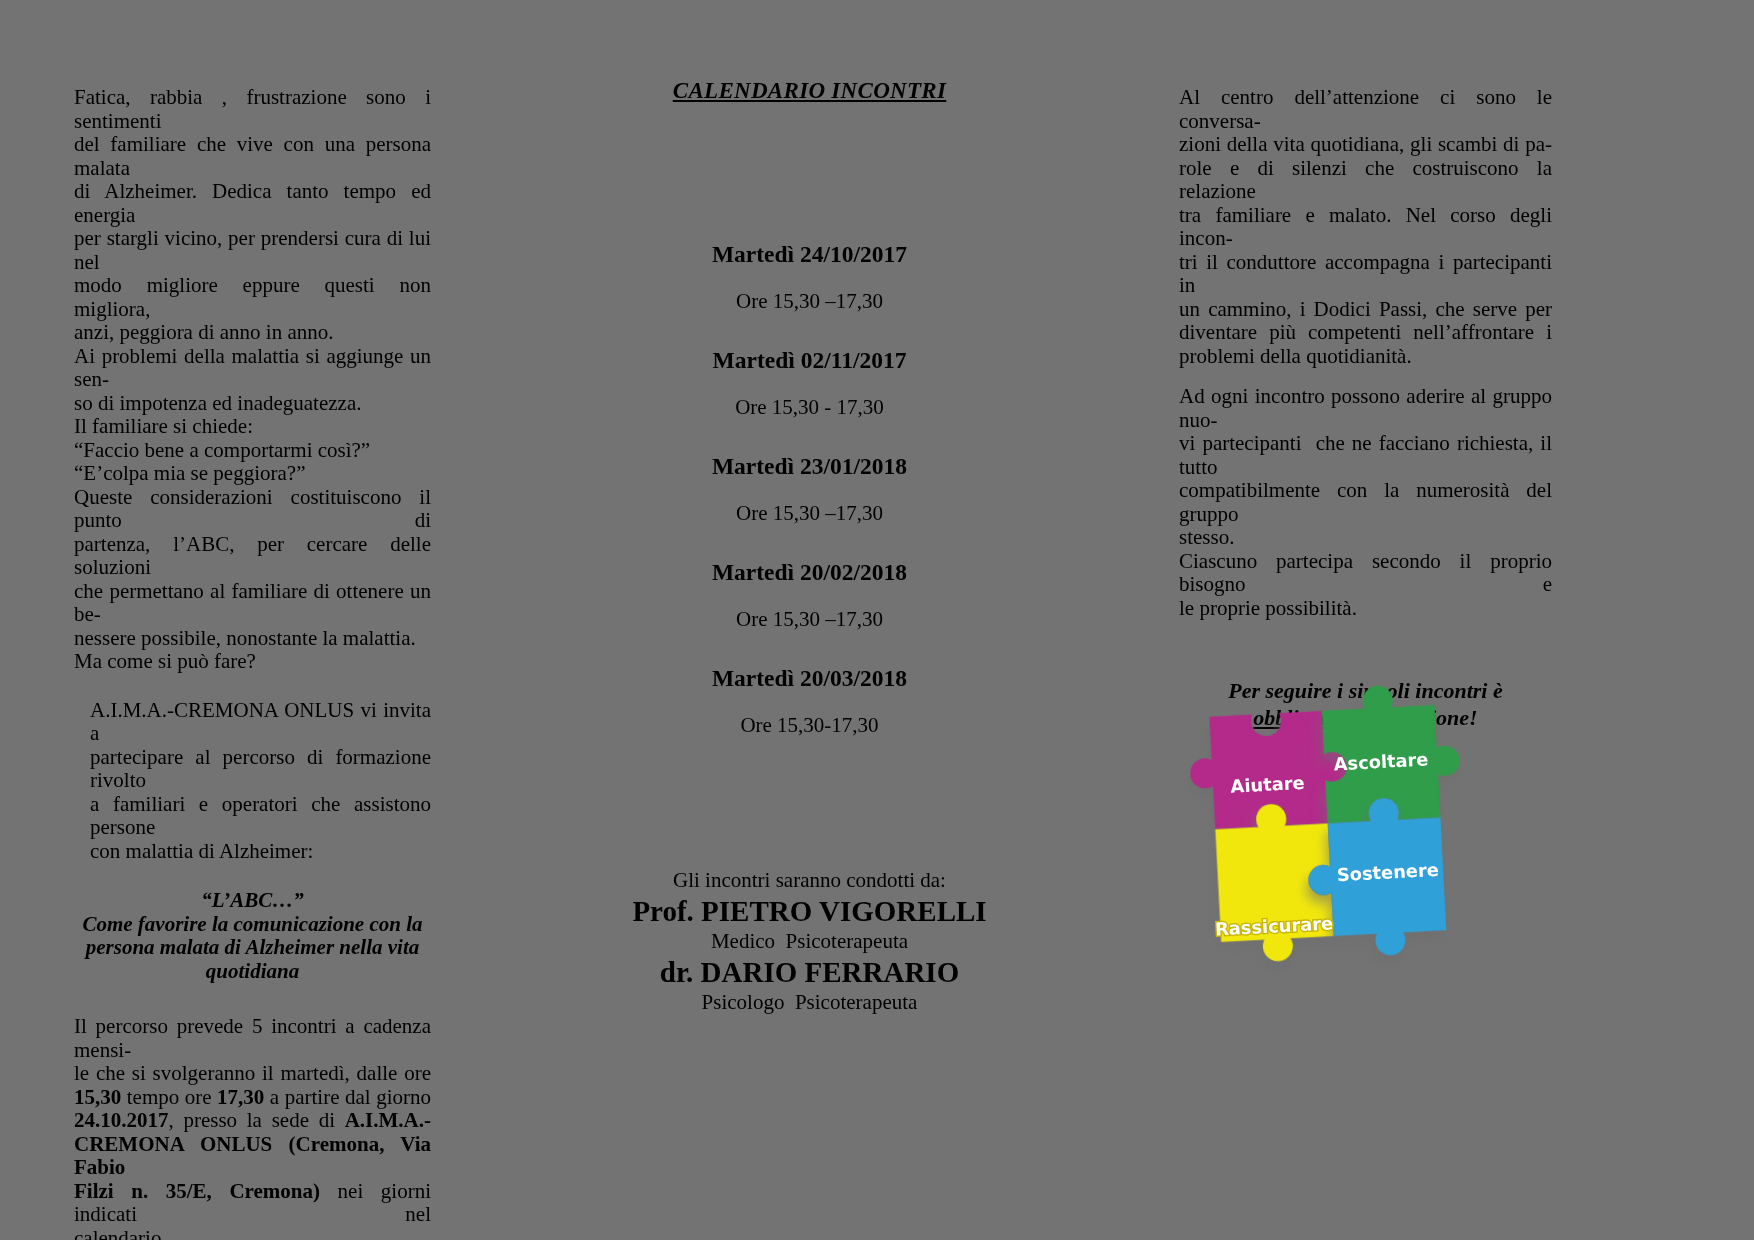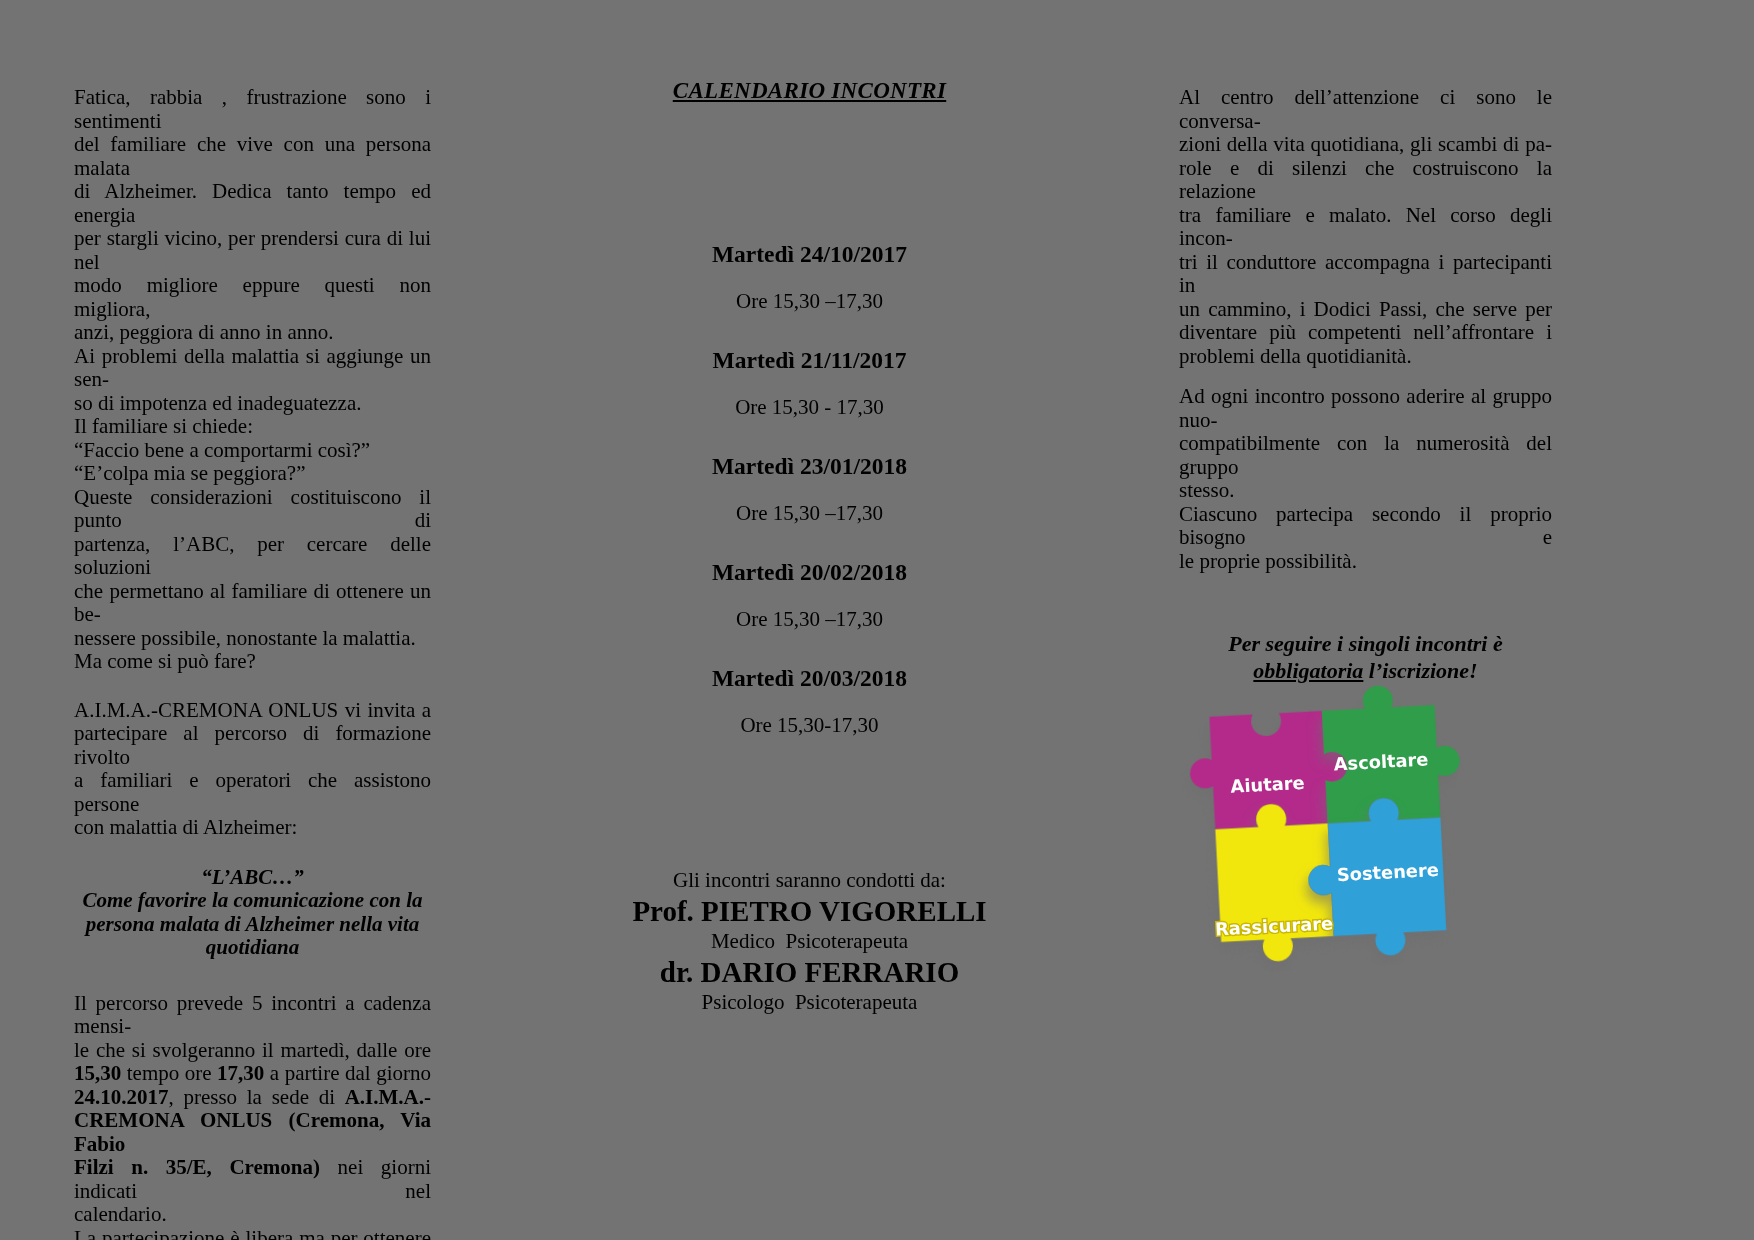--- a/index.html
+++ b/index.html
@@ -9,21 +9,21 @@
 
   .panel { position:absolute; font-size:21px; }
   .panel-left  { left:74px;  top:86px; width:357px; }
   .panel-middle{ left:622px; top:78px; width:375px; text-align:center; }
   .panel-right { left:1139px; top:86px; width:373px;margin-left:40px; }
 
   .ln { line-height:23.5px; min-height:23.5px; white-space:pre-wrap; }
   .ln.j { text-align:justify; text-align-last:justify; }
   .centered { text-align:center; }
 
-  #l-para2 { margin-top:25px; }
+  #l-para2 { margin-top:25px;margin-left:16px; }
   #l-abc   { margin-top:26px; font-weight:bold; font-style:italic; }
   #l-abc .ln { line-height:23.5px; }
   #l-para3 { margin-top:32px; }
 
   .cal-title { font-weight:bold; font-style:italic; font-size:23px; text-decoration:underline; letter-spacing:.3px; }
   .sessions { margin-top:136px; }
   .session { height:60px; }
   .session + .session { margin-top:46px; }
   .session .date { font-size:23.5px; font-weight:bold; line-height:28px; }
   .session .time { font-size:21px; line-height:30px; margin-top:18px; }
@@ -90,21 +90,21 @@
   </div>
 
   <div class="panel panel-middle">
     <div class="cal-title">CALENDARIO INCONTRI</div>
     <div class="sessions">
       <div class="session">
         <div class="date">Martedì 24/10/2017</div>
         <div class="time">Ore 15,30 –17,30</div>
       </div>
       <div class="session">
-        <div class="date">Martedì 21/11/2017</div>
+        <div class="date">Martedì 02/11/2017</div>
         <div class="time">Ore 15,30 - 17,30</div>
       </div>
       <div class="session">
         <div class="date">Martedì 23/01/2018</div>
         <div class="time">Ore 15,30 –17,30</div>
       </div>
       <div class="session">
         <div class="date">Martedì 20/02/2018</div>
         <div class="time">Ore 15,30 –17,30</div>
       </div>
@@ -128,20 +128,21 @@
         <div class="ln j"><span>zioni della vita quotidiana, gli scambi di pa-</span></div>
         <div class="ln j"><span>role e di silenzi che costruiscono la relazione</span></div>
         <div class="ln j"><span>tra familiare e malato. Nel corso degli incon-</span></div>
         <div class="ln j"><span>tri il conduttore accompagna i partecipanti in</span></div>
         <div class="ln j"><span>un cammino, i Dodici Passi, che serve per</span></div>
         <div class="ln j"><span>diventare più competenti nell’affrontare i</span></div>
         <div class="ln"><span>problemi della quotidianità.</span></div>
       </div>
     <div id="r-para2" class="para">
         <div class="ln j"><span>Ad ogni incontro possono aderire al gruppo nuo-</span></div>
+        <div class="ln j"><span>vi partecipanti  che ne facciano richiesta, il tutto</span></div>
         <div class="ln j"><span>compatibilmente con la numerosità del gruppo</span></div>
         <div class="ln"><span>stesso.</span></div>
         <div class="ln j"><span>Ciascuno partecipa secondo il proprio bisogno e</span></div>
         <div class="ln"><span>le proprie possibilità.</span></div>
       </div>
     <div id="r-notice">
       <div>Per seguire i singoli incontri è</div>
       <div><u>obbligatoria</u><span> l’iscrizione!</span></div>
     </div>
   </div>

